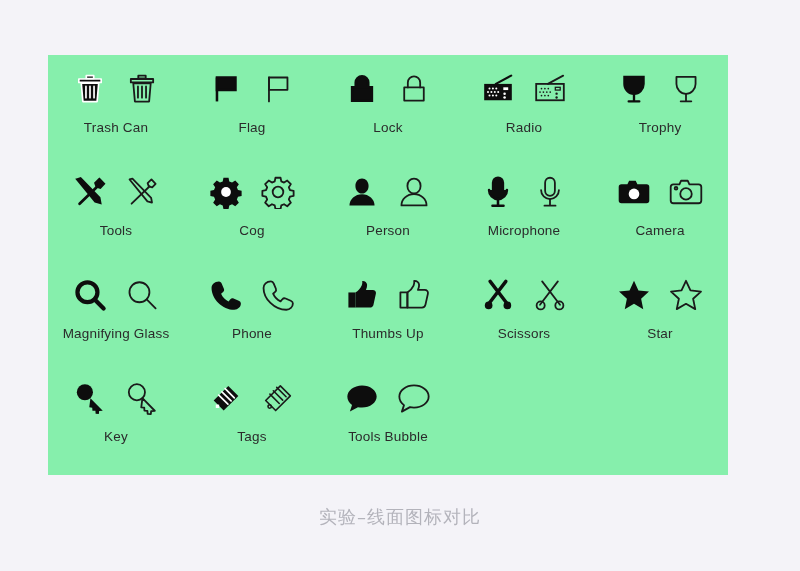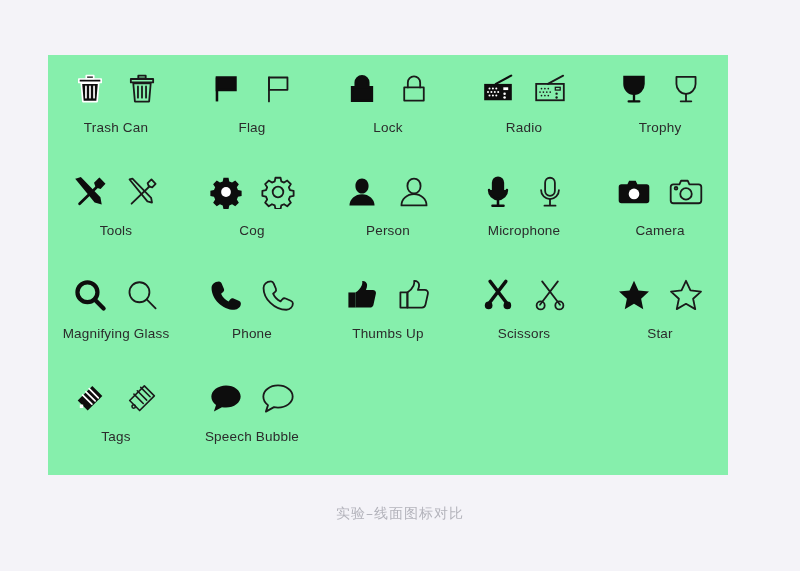--- a/index.html
+++ b/index.html
@@ -64,21 +64,21 @@
     letter-spacing: 0.2px;
     white-space: nowrap;
     line-height: 1;
   }
   #caption {
     position: absolute;
     left: 0;
     top: 505px;
     width: 800px;
     text-align: center;
-    font-size: 14px;
+    font-size: 18px;
     color: #b3b3bb;
     font-family: "DejaVu Sans", "Liberation Sans", sans-serif;
     letter-spacing: 1px;
   }
   .solid { fill: #0d0d0d; stroke: none; }
   .outline { fill: none; stroke: #1a1a1a; stroke-width: 1.7; stroke-linejoin: round; stroke-linecap: round; }
 </style>
 </head>
 <body>
 
@@ -472,20 +472,36 @@
           </span>
         <span class="ico">
             <svg viewBox="0 0 32 32">
               <use href="#sym-star-icon" class="outline"></use>
             </svg>
           </span>
       </div>
       <div class="label">Star</div>
     </div>
 
+    <div class="cell">
+      <div class="pair">
+        <span class="ico">
+          <svg viewBox="0 0 32 32">
+            <circle cx="11.2" cy="10.6" r="7.6" fill="#0d0d0d"></circle>
+            <path d="m16.4 16.2 11.6 11.8-3.4.3-.3 2.8-3-.2-.2-2.8-2.8-.2-.2-2.8-2.8-.3z" fill="#0d0d0d"></path>
+          </svg>
+        </span>
+        <span class="ico">
+            <svg viewBox="0 0 32 32">
+              <use href="#sym-key-icon" class="outline"></use>
+            </svg>
+          </span>
+      </div>
+      <div class="label">Key</div>
+    </div>
 
     <div class="cell">
       <div class="pair">
         <span class="ico">
           <svg viewBox="0 0 32 32">
             <path d="M4.4 18.4 18.2 4.6l9.4 9.4-13.8 13.8z" fill="#0d0d0d"></path>
             <g stroke="#fff" stroke-width="1.6" stroke-linecap="round" fill="none">
               <path d="m9.2 13.2 8.6 8.6M12.2 10.2l8.6 8.6M15.2 7.2l8.6 8.6"></path>
             </g>
             <rect x="6.4" y="22.2" width="3.2" height="3.2" fill="#fff"></rect>
@@ -506,19 +522,19 @@
             <svg viewBox="0 0 32 32">
               <use href="#sym-speech-bubble-icon" class="solid"></use>
             </svg>
           </span>
         <span class="ico">
             <svg viewBox="0 0 32 32">
               <use href="#sym-speech-bubble-icon" class="outline"></use>
             </svg>
           </span>
       </div>
-      <div class="label">Speech Bubble</div>
+      <div class="label">Tools Bubble</div>
     </div>
 
   </div>
 </div>
 
 <div id="caption">实验–线面图标对比</div>
 
 </body></html>

